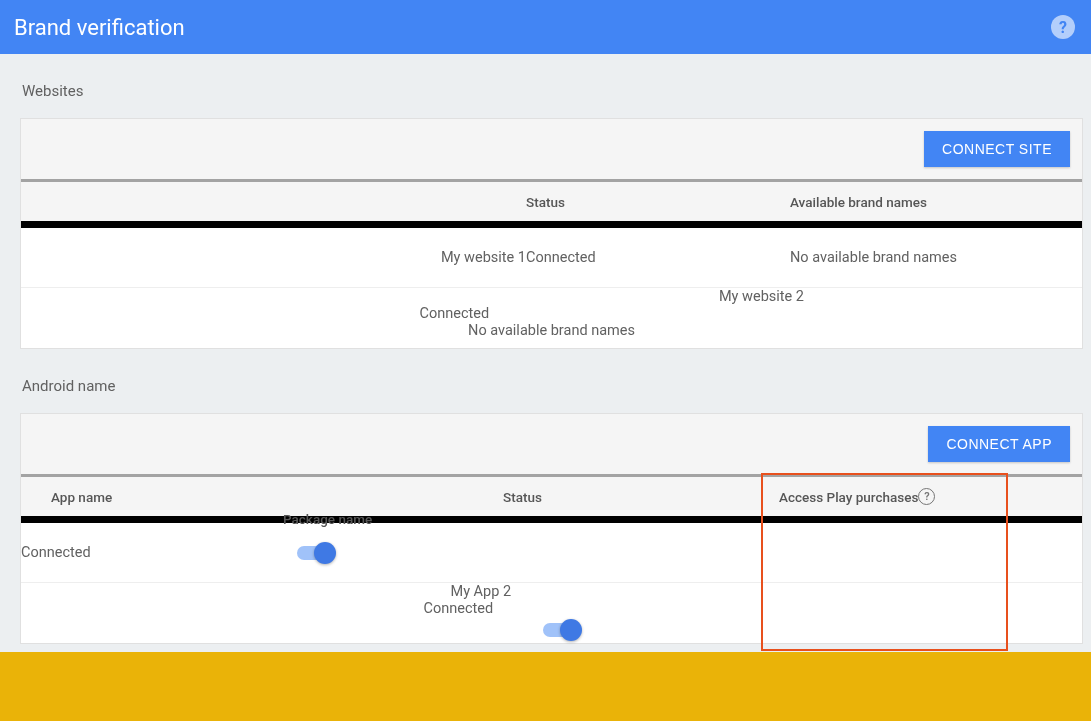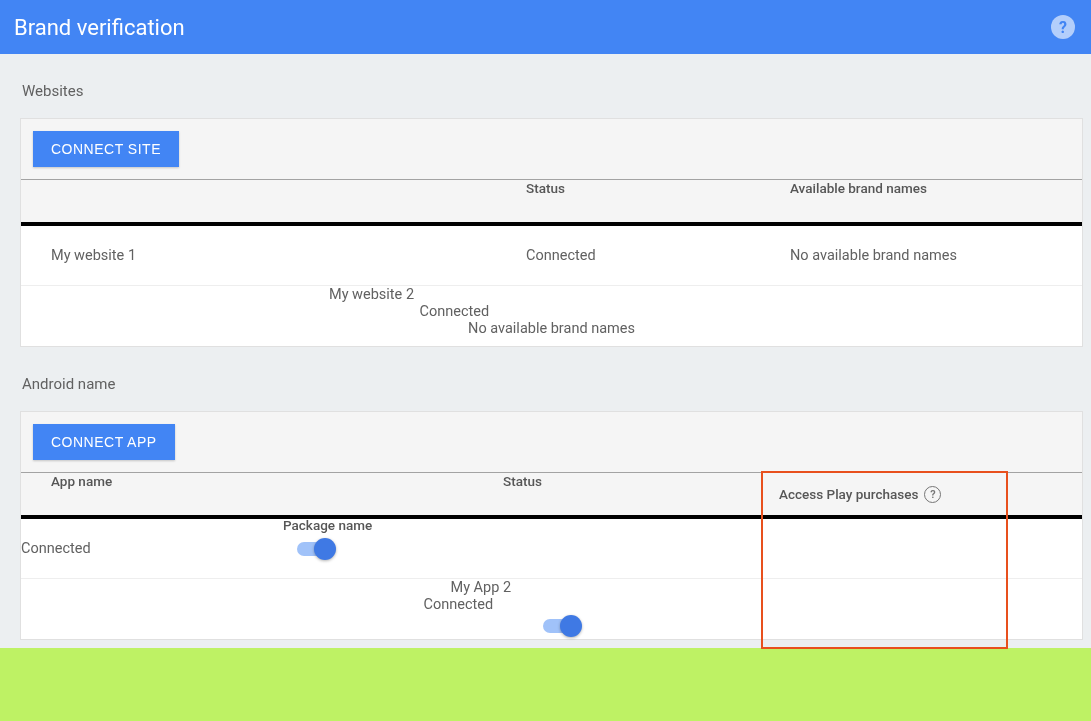--- a/index.html
+++ b/index.html
@@ -8,21 +8,21 @@
       box-sizing: border-box;
     }
     body {
       font-family: Roboto, Arial, sans-serif;
       background: #eceff1;
       width: 1091px;
       height: 721px;
       overflow: hidden;
     }
     .page-wrapper {
-      background: #bef264;
+      background: #eab308;
       width: 100%;
       height: 100%;
     }
     .header-bar {
       background: #4285f4;
       color: #fff;
       height: 54px;
       display: flex;
       align-items: center;
       justify-content: space-between;
@@ -53,67 +53,69 @@
       font-size: 15px;
       color: #616161;
       padding: 28px 0 18px 2px;
     }
     .card {
       background: #fff;
       border: 1px solid #e0e0e0;
     }
     .card-toolbar {
       background: #f5f5f5;
-      border-bottom: 1px solid #a3a3a3;
-      display: flex;
+      border-bottom: 3px solid #a3a3a3;
+      display: flex;
+      justify-content: flex-end;
       padding: 12px 12px;
     }
     .connect-btn {
       background: #4285f4;
       color: #fff;
       border: none;
       padding: 0 18px;
       height: 36px;
       font-size: 14px;
       font-weight: 500;
       letter-spacing: 0.5px;
       cursor: pointer;
       box-shadow: 0 1px 2px rgba(0,0,0,0.2);
     }
     .table-head {
       background: #f5f5f5;
-      border-bottom: 4px solid #000000;
+      border-bottom: 7px solid #000000;
       display: flex;
       height: 46px;
+      align-items: center;
       font-size: 13.5px;
       font-weight: 500;
       color: #565656;
     }
     .table-row {
       display: flex;
       height: 60px;
       align-items: center;
       font-size: 14.5px;
       color: #616161;
       border-bottom: 1px solid #eee;
       background: #fff;
     }
     .table-row:last-child {
       border-bottom: none;
       flex-direction: column;
     }
     
-    .w-col1 { width: 505px; padding-left: 30px; }
+    .w-col1 { width: 505px; padding-left: 30px; text-align: right; }
     .w-col2 { width: 264px; }
     .w-col3 { flex: 1; }
     
     .a-col1 { width: 262px; padding-left: 30px; }
     .a-col2 { width: 220px; margin-top: 44px; }
     .a-col3 { width: 256px; }
-    .a-col4 { flex: 1; padding-left: 20px; display:flex; align-items:center; gap:6px;}
+    .a-col4 { flex: 1; padding-left: 20px; display:flex; align-items:center; gap:0;}
     .highlight-box {
       position: absolute;
       border: 2.5px solid #e8501d;
       pointer-events: none;
     }
     .apps-card-wrap {
       position: relative;
     }
     .toggle {
       width: 38px;

